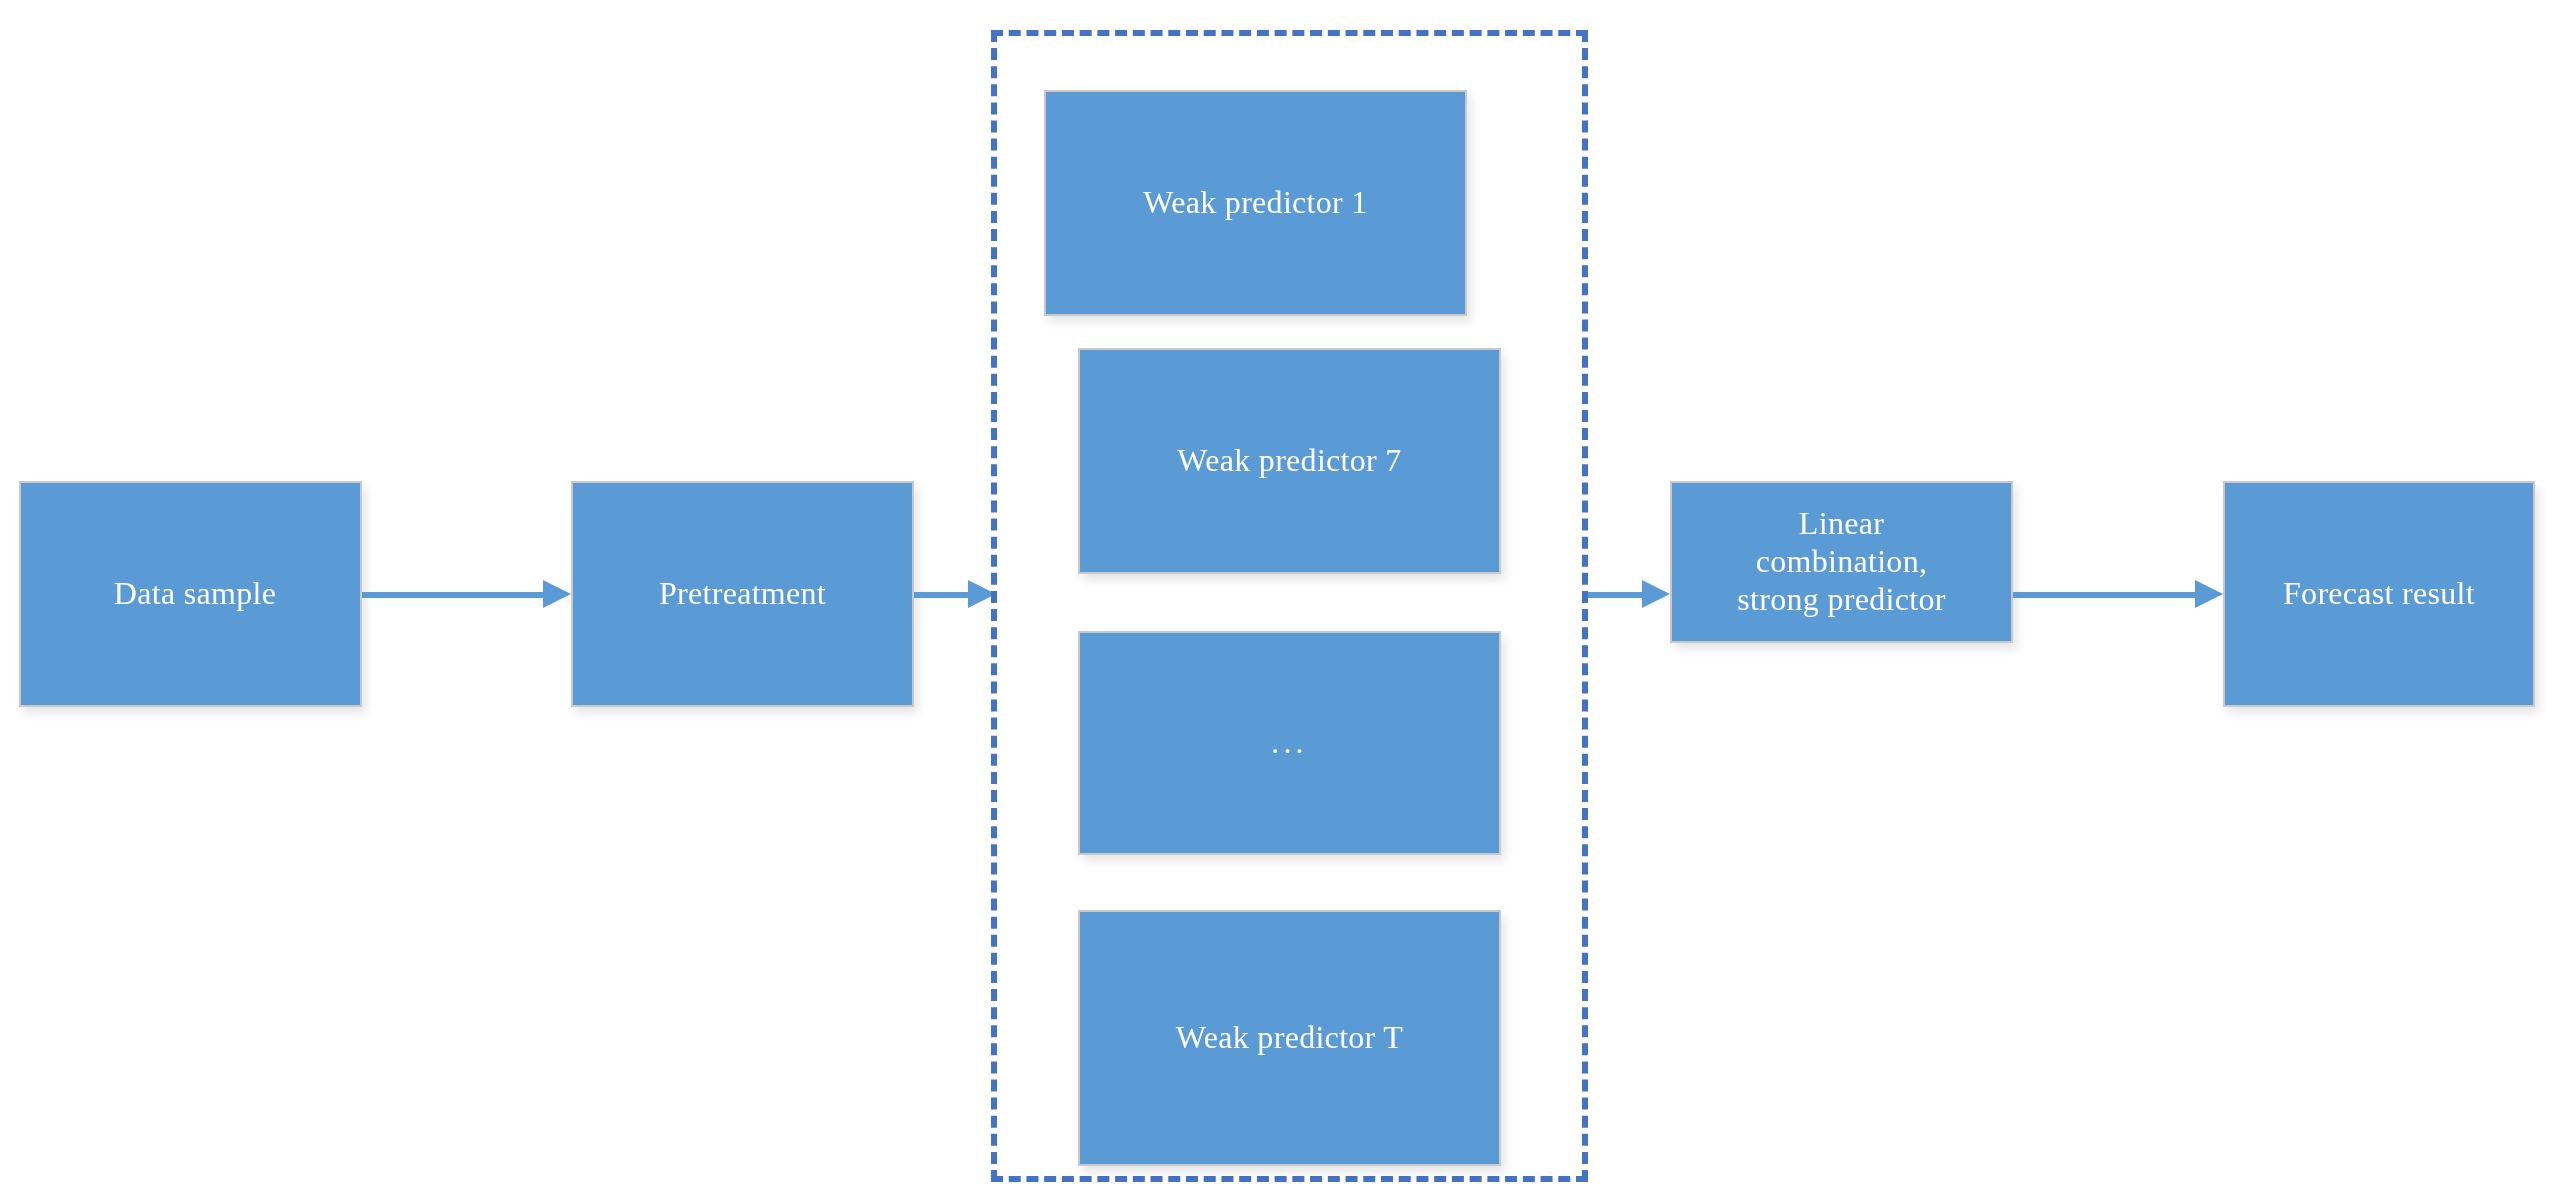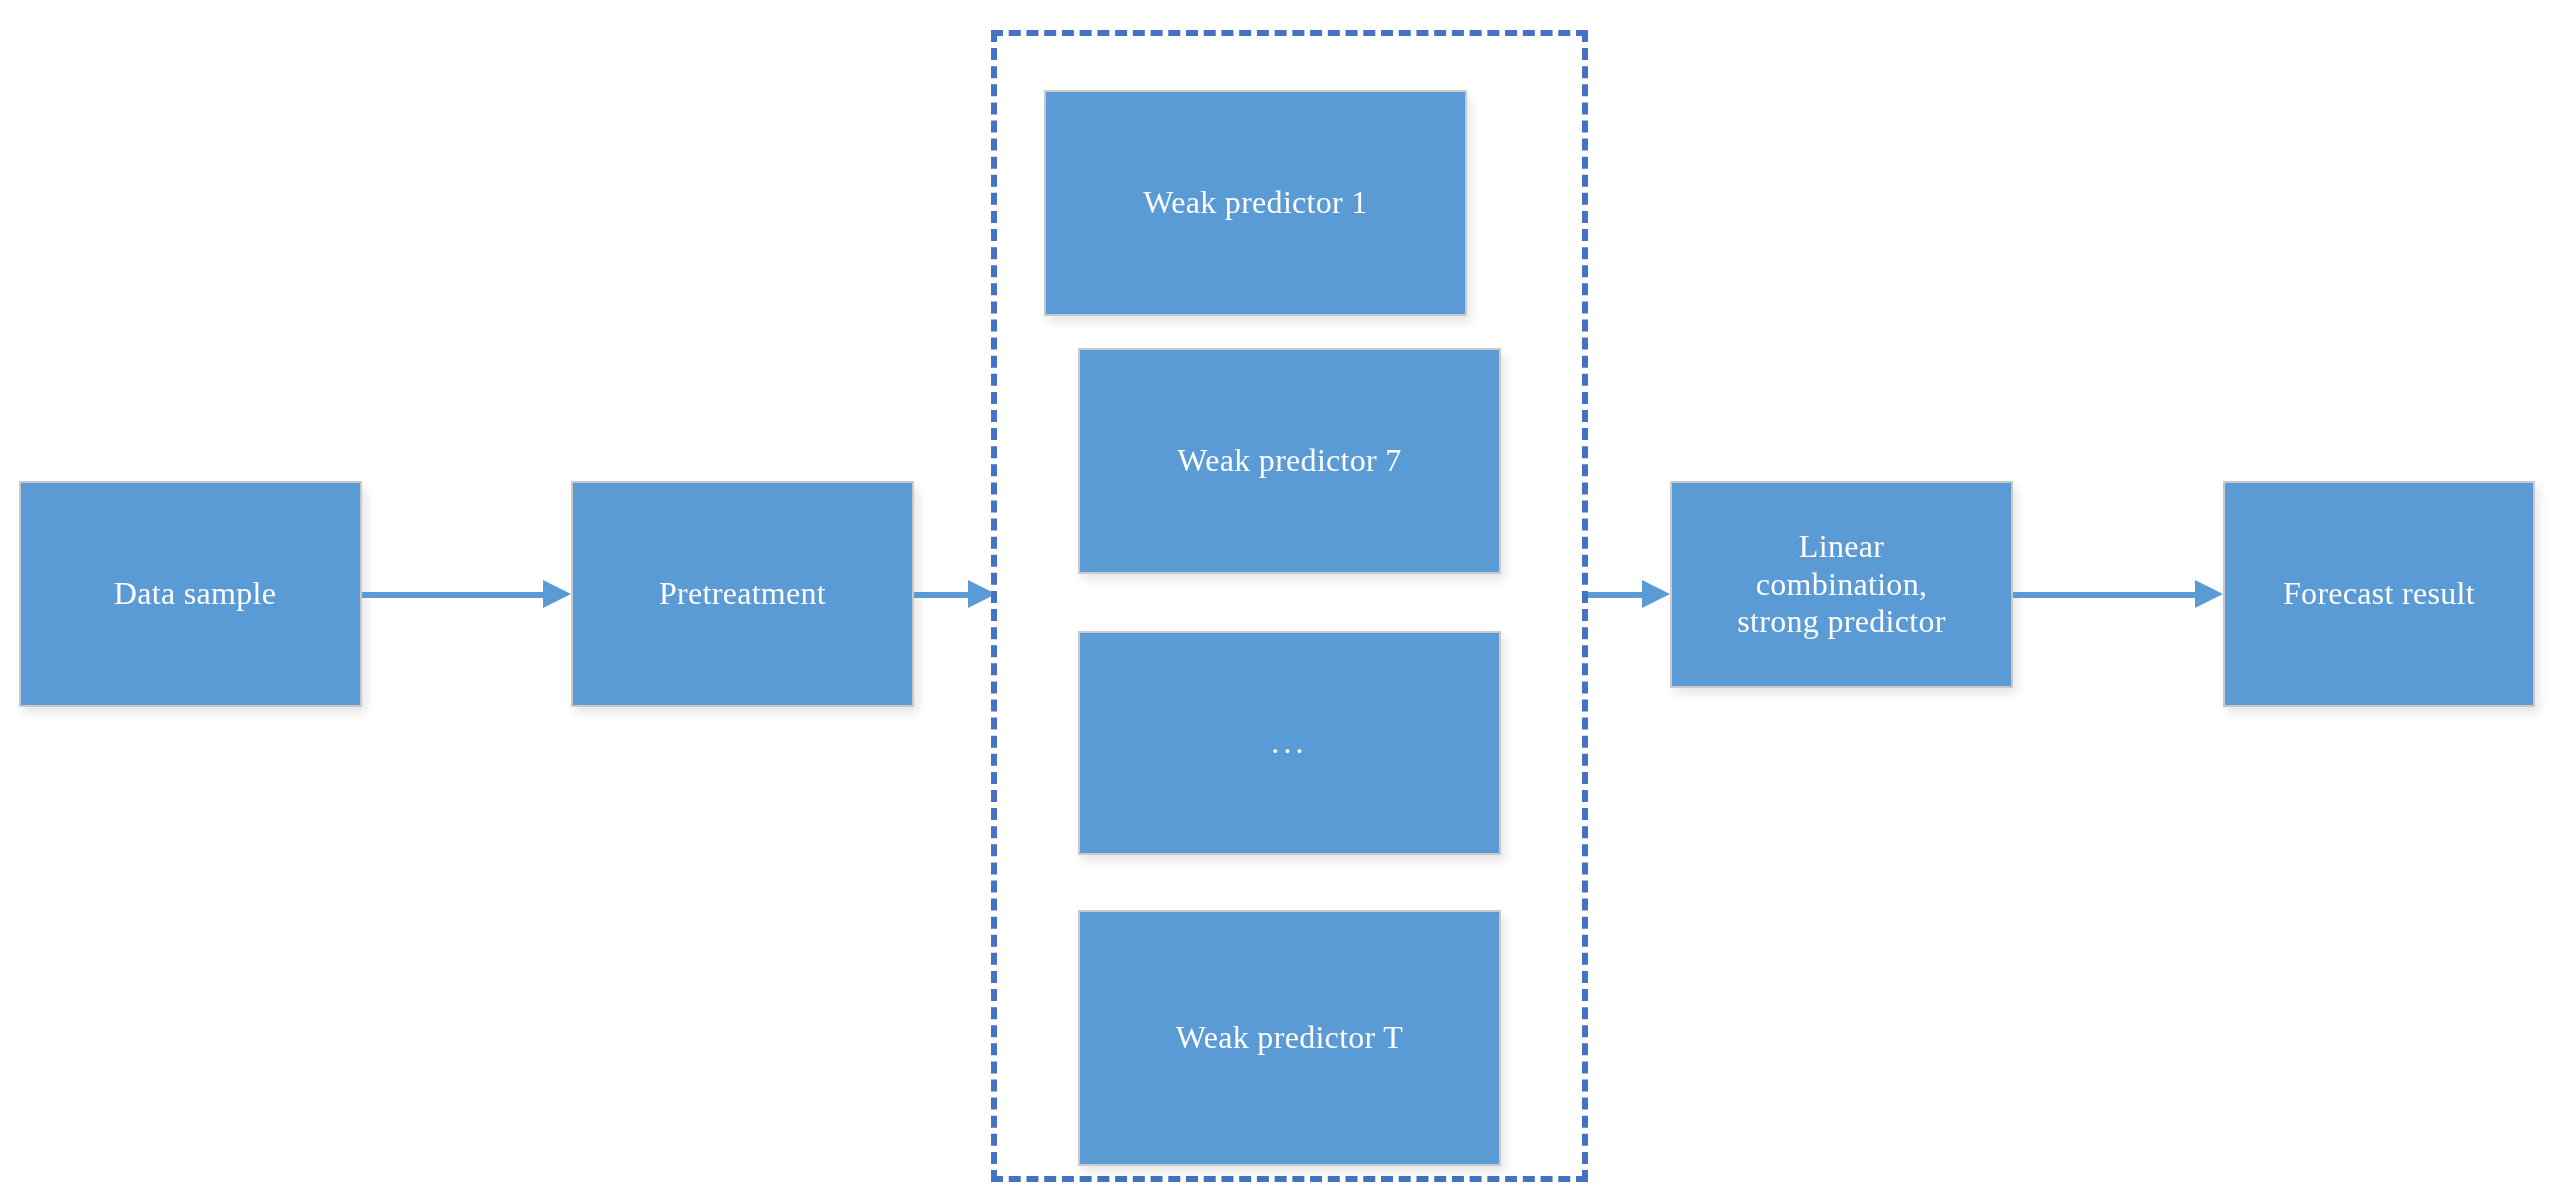--- a/index.html
+++ b/index.html
@@ -117,21 +117,21 @@
 
   <div class="box" style="left:1078px; top:910px; width:423px; height:256px;">
     <span class="label">Weak predictor T</span>
   </div>
 
   <div class="arrow" style="left:1588px; top:595px; width:84px;">
     <div class="shaft" style="width:56px;"></div>
     <div class="head" style="left:54px;"></div>
   </div>
 
-  <div class="box" style="left:1670px; top:481px; width:343px; height:207px;">
+  <div class="box" style="left:1670px; top:481px; width:343px; height:162px;">
     <span class="label">Linear
 combination,
 strong predictor</span>
   </div>
 
   <div class="arrow" style="left:2013px; top:595px; width:212px;">
     <div class="shaft" style="width:184px;"></div>
     <div class="head" style="left:182px;"></div>
   </div>
 

